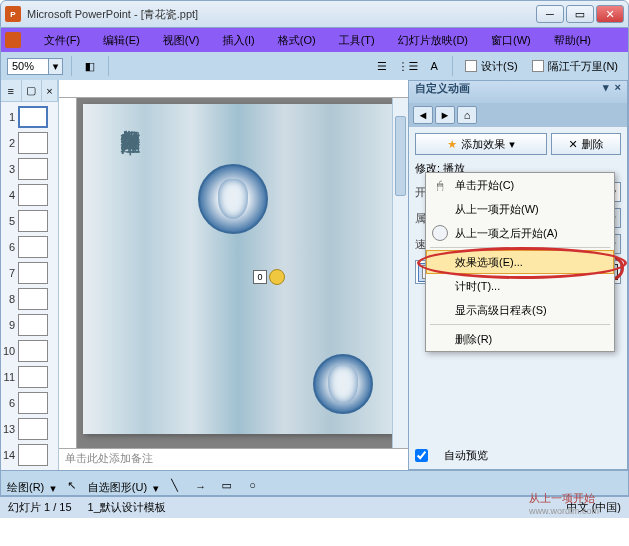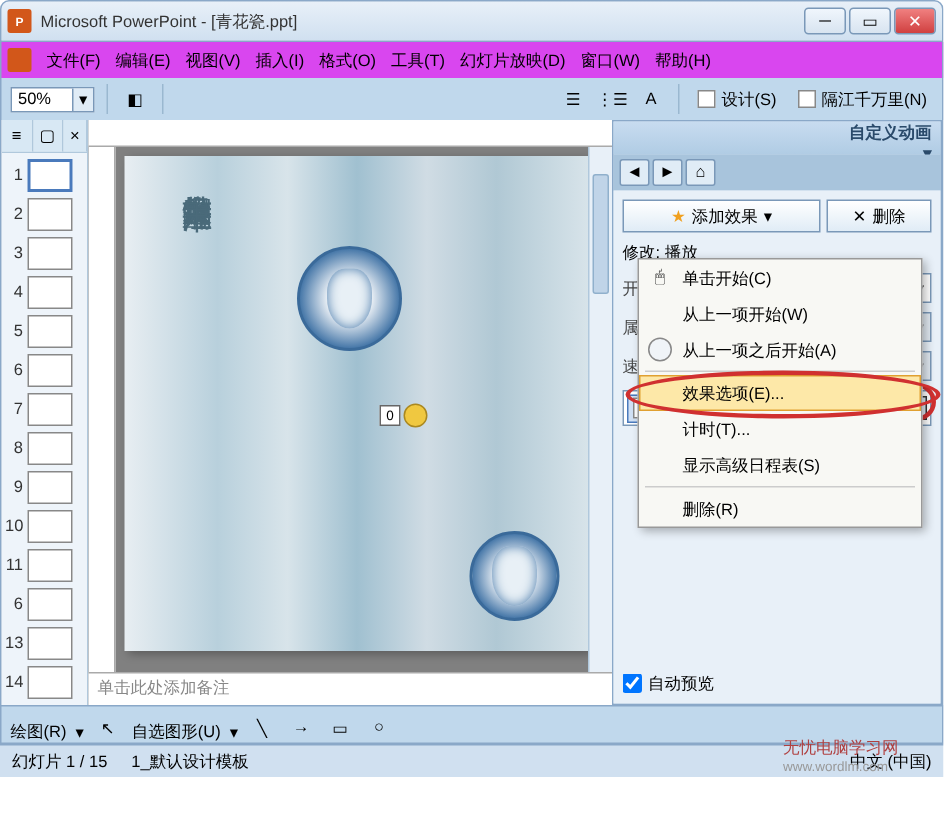--- a/index.html
+++ b/index.html
@@ -3,21 +3,21 @@
 <meta charset="utf-8">
 <style>
 * { margin: 0; padding: 0; box-sizing: border-box; font-family: "Microsoft YaHei", SimSun, sans-serif; font-size: 11px; }
 body { background: #fff; width: 629px; height: 546px; overflow: hidden; }
 .titlebar { height: 28px; background: linear-gradient(#e8f0f8, #d0e0f0); border: 1px solid #8aa8c8; display: flex; align-items: center; padding: 0 4px; border-radius: 6px 6px 0 0; }
 .titlebar .icon { width: 16px; height: 16px; background: #d2571a; border-radius: 2px; margin-right: 6px; display: flex; align-items: center; justify-content: center; color: #fff; font-size: 8px; font-weight: bold; }
 .titlebar .title { flex: 1; color: #333; }
 .win-btns { display: flex; gap: 2px; }
 .win-btn { width: 28px; height: 18px; border: 1px solid #7a98b8; border-radius: 3px; display: flex; align-items: center; justify-content: center; background: linear-gradient(#f0f6fc, #d8e4f0); cursor: pointer; }
 .win-btn.close { background: linear-gradient(#f08080, #d04040); color: #fff; }
-.menubar { height: 24px; background: #d946ef; display: flex; align-items: center; padding: 0 4px; gap: 10px; border-left: 1px solid #8aa8c8; border-right: 1px solid #8aa8c8; }
+.menubar { height: 24px; background: #8b5cf6; display: flex; align-items: center; padding: 0 4px; gap: 23px; border-left: 1px solid #8aa8c8; border-right: 1px solid #8aa8c8; }
 .menubar .app-icon { width: 16px; height: 16px; background: #d2571a; border-radius: 2px; }
 .menubar span.menu { cursor: pointer; }
 .toolbar { height: 28px; background: #c0d8ec; border-left: 1px solid #8aa8c8; border-right: 1px solid #8aa8c8; display: flex; align-items: center; padding: 0 6px; gap: 6px; }
 .zoom { display: flex; align-items: center; border: 1px solid #7a98b8; background: #fff; height: 17px; }
 .zoom input { border: none; width: 40px; padding: 0 4px; outline: none; }
 .zoom .dd { width: 14px; background: #e0ecf6; border-left: 1px solid #7a98b8; height: 100%; display: flex; align-items: center; justify-content: center; }
 .tbtn { width: 20px; height: 20px; display: flex; align-items: center; justify-content: center; cursor: pointer; }
 .sep { width: 1px; height: 20px; background: #9ab8d0; margin: 0 2px; }
 .link-btn { display: flex; align-items: center; gap: 4px; cursor: pointer; padding: 2px 4px; }
 .link-btn .sq { width: 12px; height: 12px; border: 1px solid #888; background: #fff; }
@@ -38,21 +38,21 @@
 .slide-text { position: absolute; left: 30px; top: 10px; writing-mode: vertical-rl; color: #4a6a7a; font-family: "KaiTi", serif; font-size: 20px; line-height: 1.8; }
 .vase { position: absolute; width: 70px; height: 70px; border-radius: 50%; background: radial-gradient(circle, #f0f4f8 30%, #4a7aaa 70%, #2a5a8a 100%); border: 2px solid #3a6a9a; display: flex; align-items: center; justify-content: center; }
 .vase::after { content: ""; width: 30px; height: 40px; background: #e8f0f6; border-radius: 40% 40% 50% 50%; box-shadow: inset 0 0 8px #4a7aaa; }
 .vase1 { top: 60px; left: 115px; }
 .vase2 { bottom: 20px; left: 230px; width: 60px; height: 60px; }
 .marker { position: absolute; left: 170px; top: 165px; display: flex; align-items: center; gap: 2px; }
 .marker .box { width: 14px; height: 14px; background: #fff; border: 1px solid #666; display: flex; align-items: center; justify-content: center; font-size: 9px; }
 .marker .ico { width: 16px; height: 16px; background: #f0c840; border-radius: 50%; border: 1px solid #aa8820; }
 .notes { height: 22px; background: #fff; border-top: 1px solid #aaa; padding: 2px 6px; color: #888; }
 .taskpane { width: 220px; background: #d0e0f0; border: 1px solid #8aa8c8; display: flex; flex-direction: column; }
-.tp-header { height: 22px; background: linear-gradient(#c8dcf0, #b0cce4); display: flex; align-items: flex-end; padding: 0 6px; font-weight: bold; color: #2a4a6a; flex-direction: column; }
+.tp-header { height: 22px; background: linear-gradient(#c8dcf0, #b0cce4); display: flex; align-items: flex-start; padding: 0 6px; font-weight: bold; color: #2a4a6a; }
 .tp-header .close { margin-left: auto; cursor: pointer; }
 .tp-nav { height: 24px; background: #a8c4dc; display: flex; align-items: center; padding: 0 4px; gap: 2px; }
 .tp-nav div { width: 20px; height: 18px; border: 1px solid #7a98b8; background: #e0ecf6; border-radius: 2px; display: flex; align-items: center; justify-content: center; cursor: pointer; }
 .tp-body { flex: 1; background: #e8f0f8; padding: 6px; display: flex; flex-direction: column; gap: 6px; overflow: hidden; }
 .eff-row { display: flex; gap: 4px; }
 .eff-btn { flex: 1; height: 22px; border: 1px solid #7a98b8; background: linear-gradient(#fff, #e0ecf6); display: flex; align-items: center; justify-content: center; gap: 4px; cursor: pointer; }
 .eff-btn .star { color: #f0a020; }
 .prop-row { display: flex; align-items: center; gap: 6px; }
 .prop-row label { width: 36px; color: #444; }
 .prop-row .sel { flex: 1; height: 20px; border: 1px solid #7a98b8; background: #fff; display: flex; align-items: center; padding: 0 4px; }
@@ -62,21 +62,21 @@
 .anim-item { flex: 1; display: flex; align-items: center; gap: 4px; background: #d0e0f4; border: 1px solid #4a7abc; padding: 1px 3px; }
 .anim-item .num { border: 1px solid #888; padding: 0 3px; background: #fff; }
 .dropdown-btn { width: 16px; height: 16px; border: 1px solid #333; background: #e0ecf6; display: flex; align-items: center; justify-content: center; cursor: pointer; }
 .red-circle { position: absolute; right: -4px; top: -6px; width: 28px; height: 26px; border: 3px solid #d03030; border-radius: 50%; pointer-events: none; }
 .ctx-menu { position: absolute; right: 14px; top: 172px; width: 190px; background: #f8f8f4; border: 1px solid #999; box-shadow: 2px 2px 6px rgba(0,0,0,0.3); z-index: 10; }
 .ctx-item { height: 24px; display: flex; align-items: center; padding: 0 8px 0 28px; position: relative; cursor: pointer; border: 1px solid transparent; }
 .ctx-item.hl { background: #fde8a8; border: 1px solid #e0a030; }
 .ctx-item .ico { position: absolute; left: 5px; width: 16px; height: 16px; display: flex; align-items: center; justify-content: center; }
 .ctx-sep { height: 1px; background: #ccc; margin: 2px 4px; }
 .red-ellipse { position: absolute; left: -10px; top: -4px; width: 210px; height: 32px; border: 3px solid #d03030; border-radius: 50%; pointer-events: none; }
-.autoprev { display: flex; align-items: center; gap: 4px; }
+.autoprev { display: flex; align-items: center; gap: 16px; }
 .status { height: 22px; background: #d0e0f0; border-top: 1px solid #8aa8c8; display: flex; align-items: center; padding: 0 8px; gap: 16px; }
 .draw-bar { height: 26px; background: #c0d8ec; border: 1px solid #8aa8c8; display: flex; align-items: flex-end; padding: 0 6px; gap: 6px; }
 .scrollbar-v { position: absolute; right: 0; top: 0; width: 16px; bottom: 0; background: #e8f0f8; border-left: 1px solid #b0c8dc; }
 .scroll-thumb { position: absolute; left: 2px; right: 2px; top: 18px; height: 80px; background: #c0d4e8; border: 1px solid #90b0cc; border-radius: 2px; }
 .watermark { position: absolute; right: 30px; bottom: 30px; color: #b04040; font-size: 14px; font-family: "KaiTi", serif; pointer-events: none; }
 .watermark .url { font-size: 9px; color: #999; }
 </style>
 </head>
 <body>
 
@@ -310,15 +310,15 @@
   <div class="tbtn">○</div>
 </div>
 
 <div class="status">
   <span>幻灯片 1 / 15</span>
   <span>1_默认设计模板</span>
   <span style="margin-left:auto">中文 (中国)</span>
 </div>
 
 <div class="watermark">
-  <div>无忧电脑学习网</div>
+  <div>从上一项开始</div>
   <div class="url">www.wordlm.com</div>
 </div>
 
 </body></html>

